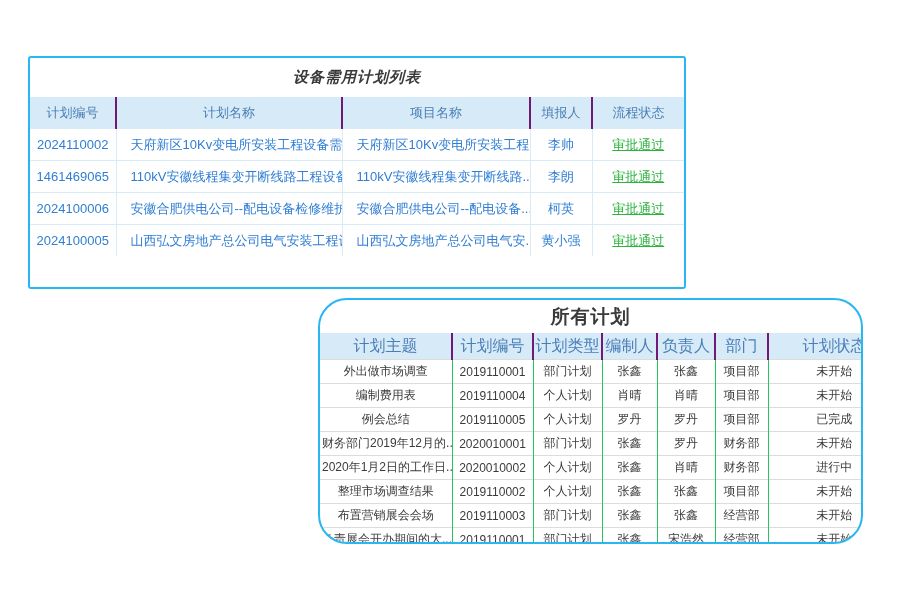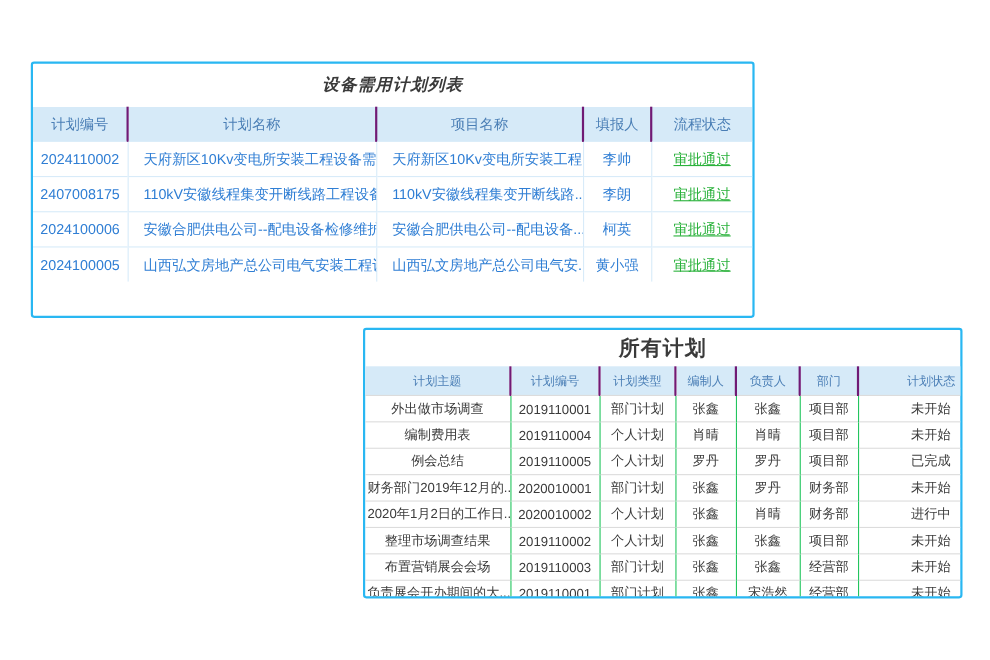--- a/index.html
+++ b/index.html
@@ -23,24 +23,25 @@
     border-radius: 3px;
     overflow: hidden;
   }
   #equipment-panel {
     left: 28px;
     top: 56px;
     width: 658px;
     height: 233px;
   }
   #plans-panel {
-    left: 330px;
+    left: 318px;
     top: 298px;
     width: 545px;
     height: 246px;
+    border-radius: 29px;
   }
   .panel-title {
     display: flex;
     align-items: center;
     justify-content: center;
     font-weight: bold;
     color: #3a3a3a;
     letter-spacing: 1px;
   }
   #equipment-panel .panel-title { height: 39px; font-size: 15px; font-style: italic; }
@@ -77,21 +78,21 @@
   #equipment-table td {
     height: 31px;
     font-size: 13px;
     color: #2f7ed4;
     border-top: 1px solid #d8ebf9;
   }
   #equipment-table td + td { border-left: 1px solid #d8ebf9; }
   #equipment-table td.left { text-align: left; padding: 0 8px 0 14px; }
 
   
-  #plans-table th { height: 26px; font-size: 11px; }
+  #plans-table th { height: 26px; font-size: 16px; }
   #plans-table td {
     height: 23px;
     font-size: 12px;
     color: #3b3b3b;
     border-top: 1px solid #dcdcdc;
   }
   #plans-table td + td { border-left: 1px solid #22c55e; }
 
   .status-link {
     color: #2bb23c;
@@ -132,21 +133,21 @@
 
           <tr>
             <td><span class="num-link">2024110002</span></td>
             <td class="left">天府新区10Kv变电所安装工程设备需用...</td>
             <td class="left">天府新区10Kv变电所安装工程</td>
             <td>李帅</td>
             <td><span class="status-link">审批通过</span></td>
           </tr>
 
           <tr>
-            <td><span class="num-link">2407008175</span></td>
+            <td><span class="num-link">1461469065</span></td>
             <td class="left">110kV安徽线程集变开断线路工程设备需...</td>
             <td class="left">110kV安徽线程集变开断线路...</td>
             <td>李朗</td>
             <td><span class="status-link">审批通过</span></td>
           </tr>
 
           <tr>
             <td><span class="num-link">2024100006</span></td>
             <td class="left">安徽合肥供电公司--配电设备检修维护和...</td>
             <td class="left">安徽合肥供电公司--配电设备...</td>

